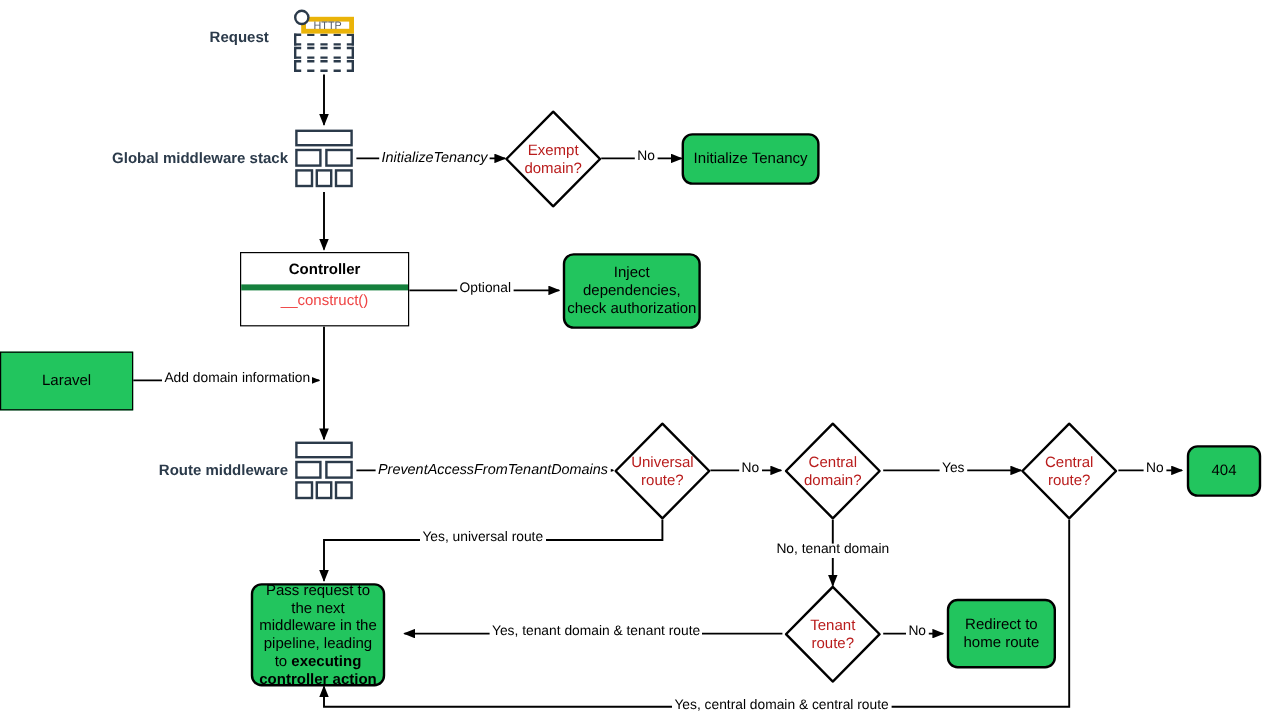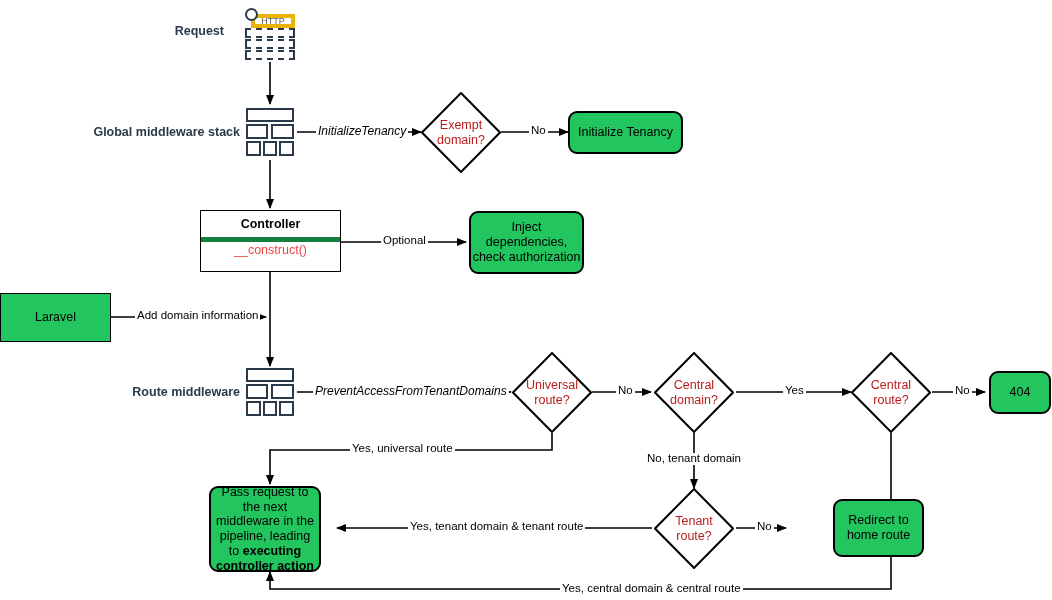--- a/index.html
+++ b/index.html
@@ -299,21 +299,21 @@
   </div>
 
   <div class="node rect" style="left:0px; top:293px; width:111px; height:49px;">
     <span>Laravel</span>
   </div>
 
   <div class="node rounded" style="left:989px; top:371px; width:62px; height:43px;">
     <span>404</span>
   </div>
 
-  <div class="node rounded" style="left:789px; top:499px; width:91px; height:58px;margin-left:44px;">
+  <div class="node rounded" style="left:789px; top:499px; width:91px; height:58px;">
     <span>Redirect to<br>home route</span>
   </div>
 
   <div class="node rounded" style="left:209px; top:486px; width:112px; height:86px; padding:0 5px;">
     <span>
       <span>Pass request to the next middleware in the pipeline, leading to </span><span class="bold-inline">executing controller action</span>
     </span>
   </div>
 
   <div class="edge-label italic" style="left:316px; top:125px;">InitializeTenancy</div>

